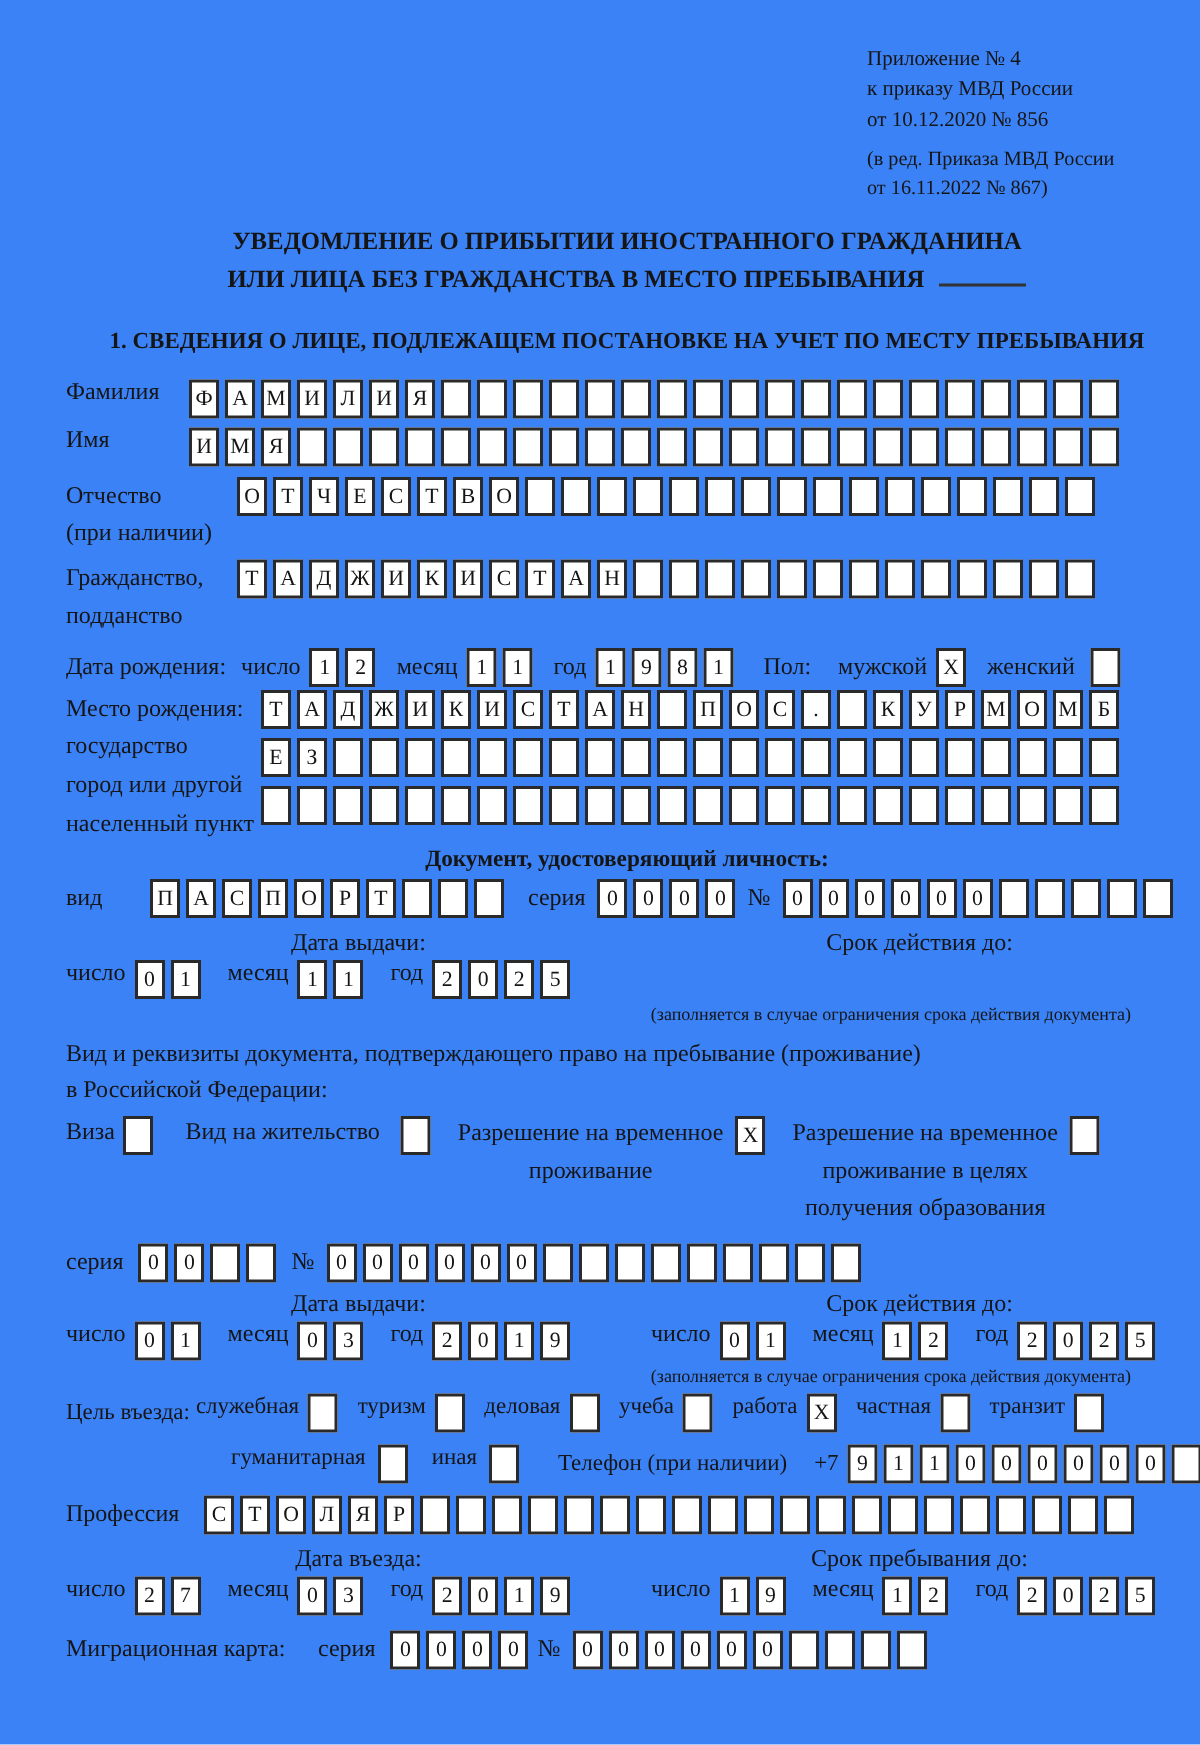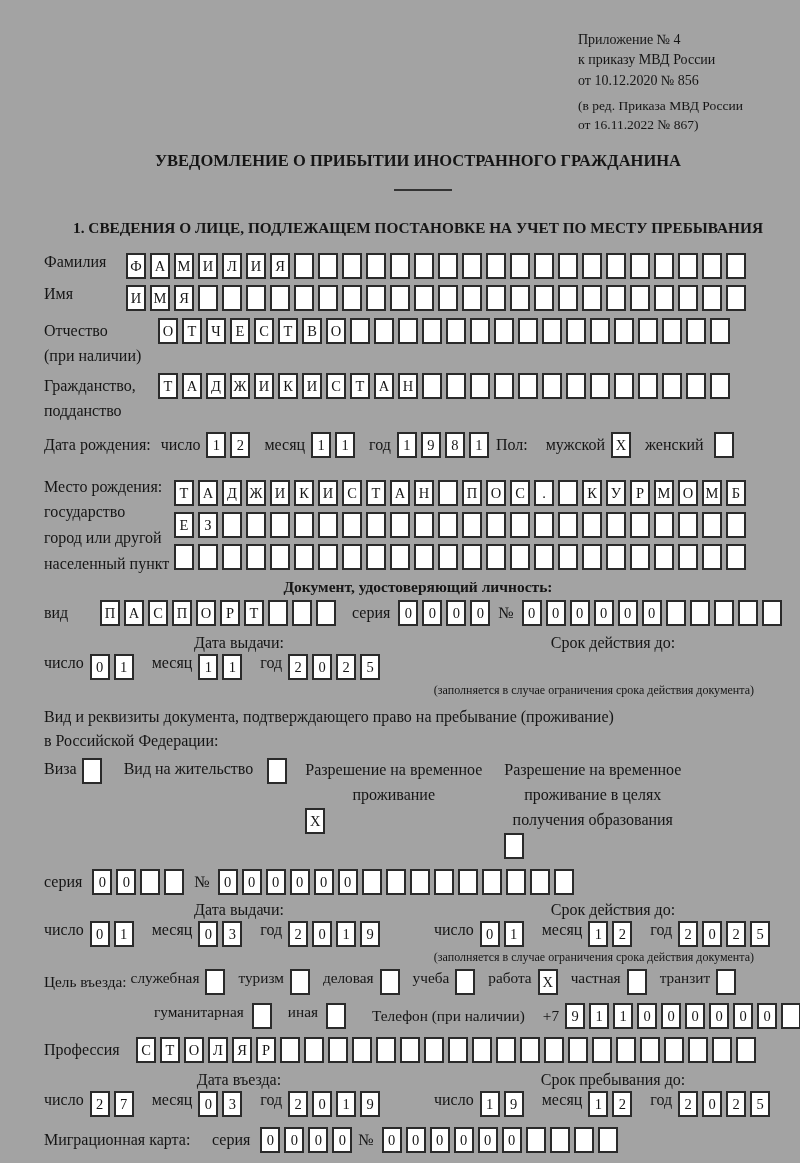--- a/index.html
+++ b/index.html
@@ -1,20 +1,20 @@
 <!DOCTYPE html>
 <html><head>
 <meta charset="utf-8">
 <style>
   html,body { margin:0; padding:0; background:#fff; }
   .page {
     position:relative; width:800px; height:1163px; box-sizing:border-box;
     padding:30px 8px 10px 44px; overflow:hidden;
     font-family:"Liberation Serif", serif; color:#151515; font-size:16px;
-    background:#a3a3a3;
+    background:#3b82f6;
   }
   .appendix { margin-left:534px; font-size:14px; line-height:1.45; }
   .appendix .ed { margin-top:5px; font-size:13.5px; }
   .forma { margin:24px 40px 0 0; text-align:right; font-weight:700; font-size:16px; letter-spacing:.5px; }
   .title { margin-top:14px; text-align:center; font-weight:700; font-size:16.5px; line-height:1.5; }
   .blankline { display:inline-block; width:58px; border-bottom:2px solid #333; height:14px; margin-left:10px; }
   .sec { margin-top:20px; text-align:center; font-weight:700; font-size:15.3px; white-space:nowrap; }
 
   .row { display:flex; align-items:flex-start; white-space:nowrap; }
   .lbl { flex:none; }
@@ -29,21 +29,21 @@
   .dl.first { margin-left:0; }
   .head2 { display:flex; white-space:nowrap; margin-top:8px; }
   .head2 .h1 { width:390px; text-align:center; }
   .head2 .h2 { flex:1; text-align:center; }
   .dates2 { display:flex; white-space:nowrap; margin-top:2px; }
   .dates2 .g1 { width:390px; }
   .note { text-align:right; font-size:12px; margin:3px 38px 0 0; }
   .boldc { font-weight:700; text-align:center; margin-top:6px; font-size:15.5px; }
   .opt { margin-left:9px; }
   .opt .cells { margin-left:6px; }
-  .optcol { display:flex; align-items:flex-start; margin-left:14px;flex-direction:column; }
+  .optcol { display:flex; align-items:flex-start; margin-left:14px; }
   .optcol .txt { text-align:center; line-height:1.55; margin-right:8px; }
   .lblcol div { line-height:1.6; }
   .stackrows .cells { display:block; margin-bottom:6px; }
 </style>
 </head>
 <body>
 
 <div class="page">
 
   <div class="appendix">
@@ -53,21 +53,21 @@
     <div class="ed">
       <div>(в ред. Приказа МВД России</div>
       <div>от 16.11.2022 № 867)</div>
     </div>
   </div>
 
 
   <div class="title">
     <div>УВЕДОМЛЕНИЕ О ПРИБЫТИИ ИНОСТРАННОГО ГРАЖДАНИНА</div>
     <div>
-      <span class="blankline"></span>
+      <span>ИЛИ ЛИЦА БЕЗ ГРАЖДАНСТВА В МЕСТО ПРЕБЫВАНИЯ</span><span class="blankline"></span>
     </div>
   </div>
 
   <div class="sec">1. СВЕДЕНИЯ О ЛИЦЕ, ПОДЛЕЖАЩЕМ ПОСТАНОВКЕ НА УЧЕТ ПО МЕСТУ ПРЕБЫВАНИЯ</div>
 
   <div class="row" style="margin-top:16px;">
     <div class="lbl" style="width:82px;">Фамилия</div>
     <div class="cells"><span class="cell">Ф</span><span class="cell">А</span><span class="cell">М</span><span class="cell">И</span><span class="cell">Л</span><span class="cell">И</span><span class="cell">Я</span><span class="cell"></span><span class="cell"></span><span class="cell"></span><span class="cell"></span><span class="cell"></span><span class="cell"></span><span class="cell"></span><span class="cell"></span><span class="cell"></span><span class="cell"></span><span class="cell"></span><span class="cell"></span><span class="cell"></span><span class="cell"></span><span class="cell"></span><span class="cell"></span><span class="cell"></span><span class="cell"></span><span class="cell"></span></div>
   </div>
 
@@ -93,28 +93,28 @@
   </div>
 
   <div class="row" style="margin-top:8px; align-items:center;">
     <span>Дата рождения:</span>
     <span class="dl">число</span>
     <span class="cells"><span class="cell">1</span><span class="cell">2</span></span>
     <span class="dl">месяц</span>
     <span class="cells"><span class="cell">1</span><span class="cell">1</span></span>
     <span class="dl">год</span>
     <span class="cells"><span class="cell">1</span><span class="cell">9</span><span class="cell">8</span><span class="cell">1</span></span>
-    <span style="margin-left:3px;">Пол:</span>
+    <span style="margin-left:16px;">Пол:</span>
     <span style="margin-left:18px;">мужской</span>
     <span class="cells" style="margin-left:6px;"><span class="cell">X</span></span>
     <span style="margin-left:10px;">женский</span>
     <span class="cells" style="margin-left:10px;"><span class="cell"></span></span>
   </div>
 
-  <div class="row" style="margin-top:16px;align-items:flex-end;">
+  <div class="row" style="margin-top:2px;">
     <div class="lbl lblcol" style="width:130px;">
       <div>Место рождения:</div>
       <div>государство</div>
       <div>город или другой</div>
       <div>населенный пункт</div>
     </div>
     <div class="stackrows">
       <div class="cells"><span class="cell">Т</span><span class="cell">А</span><span class="cell">Д</span><span class="cell">Ж</span><span class="cell">И</span><span class="cell">К</span><span class="cell">И</span><span class="cell">С</span><span class="cell">Т</span><span class="cell">А</span><span class="cell">Н</span><span class="cell"></span><span class="cell">П</span><span class="cell">О</span><span class="cell">С</span><span class="cell">.</span><span class="cell"></span><span class="cell">К</span><span class="cell">У</span><span class="cell">Р</span><span class="cell">М</span><span class="cell">О</span><span class="cell">М</span><span class="cell">Б</span></div>
       <div class="cells"><span class="cell">Е</span><span class="cell">З</span><span class="cell"></span><span class="cell"></span><span class="cell"></span><span class="cell"></span><span class="cell"></span><span class="cell"></span><span class="cell"></span><span class="cell"></span><span class="cell"></span><span class="cell"></span><span class="cell"></span><span class="cell"></span><span class="cell"></span><span class="cell"></span><span class="cell"></span><span class="cell"></span><span class="cell"></span><span class="cell"></span><span class="cell"></span><span class="cell"></span><span class="cell"></span><span class="cell"></span></div>
       <div class="cells"><span class="cell"></span><span class="cell"></span><span class="cell"></span><span class="cell"></span><span class="cell"></span><span class="cell"></span><span class="cell"></span><span class="cell"></span><span class="cell"></span><span class="cell"></span><span class="cell"></span><span class="cell"></span><span class="cell"></span><span class="cell"></span><span class="cell"></span><span class="cell"></span><span class="cell"></span><span class="cell"></span><span class="cell"></span><span class="cell"></span><span class="cell"></span><span class="cell"></span><span class="cell"></span><span class="cell"></span></div>

